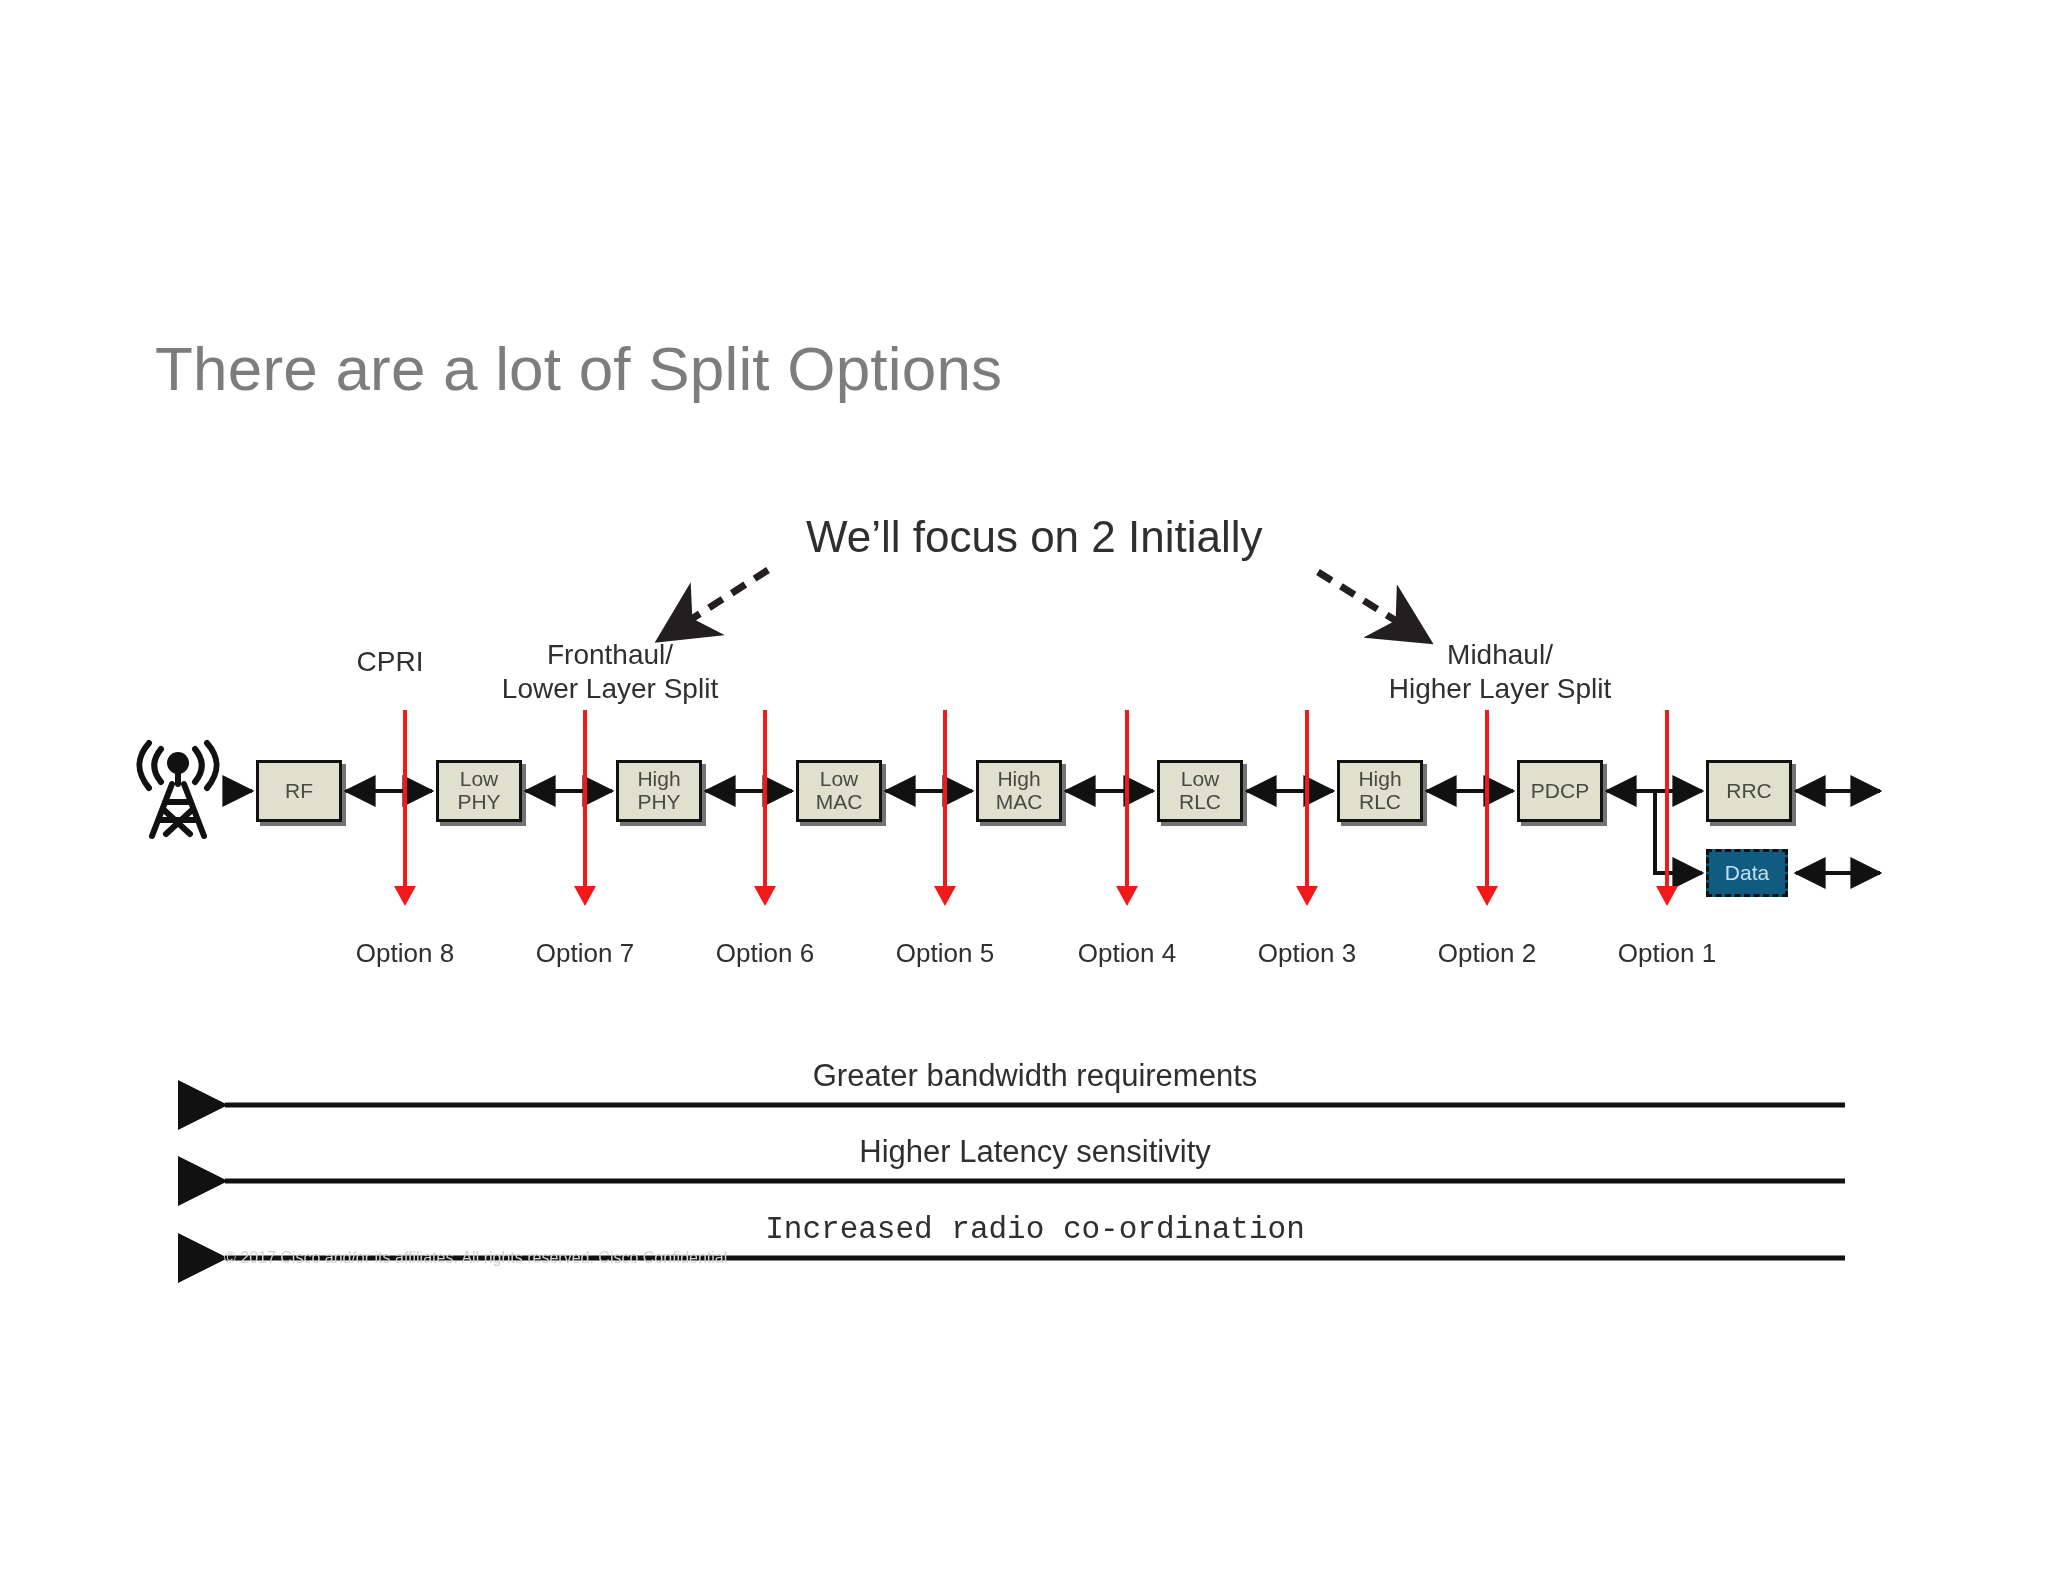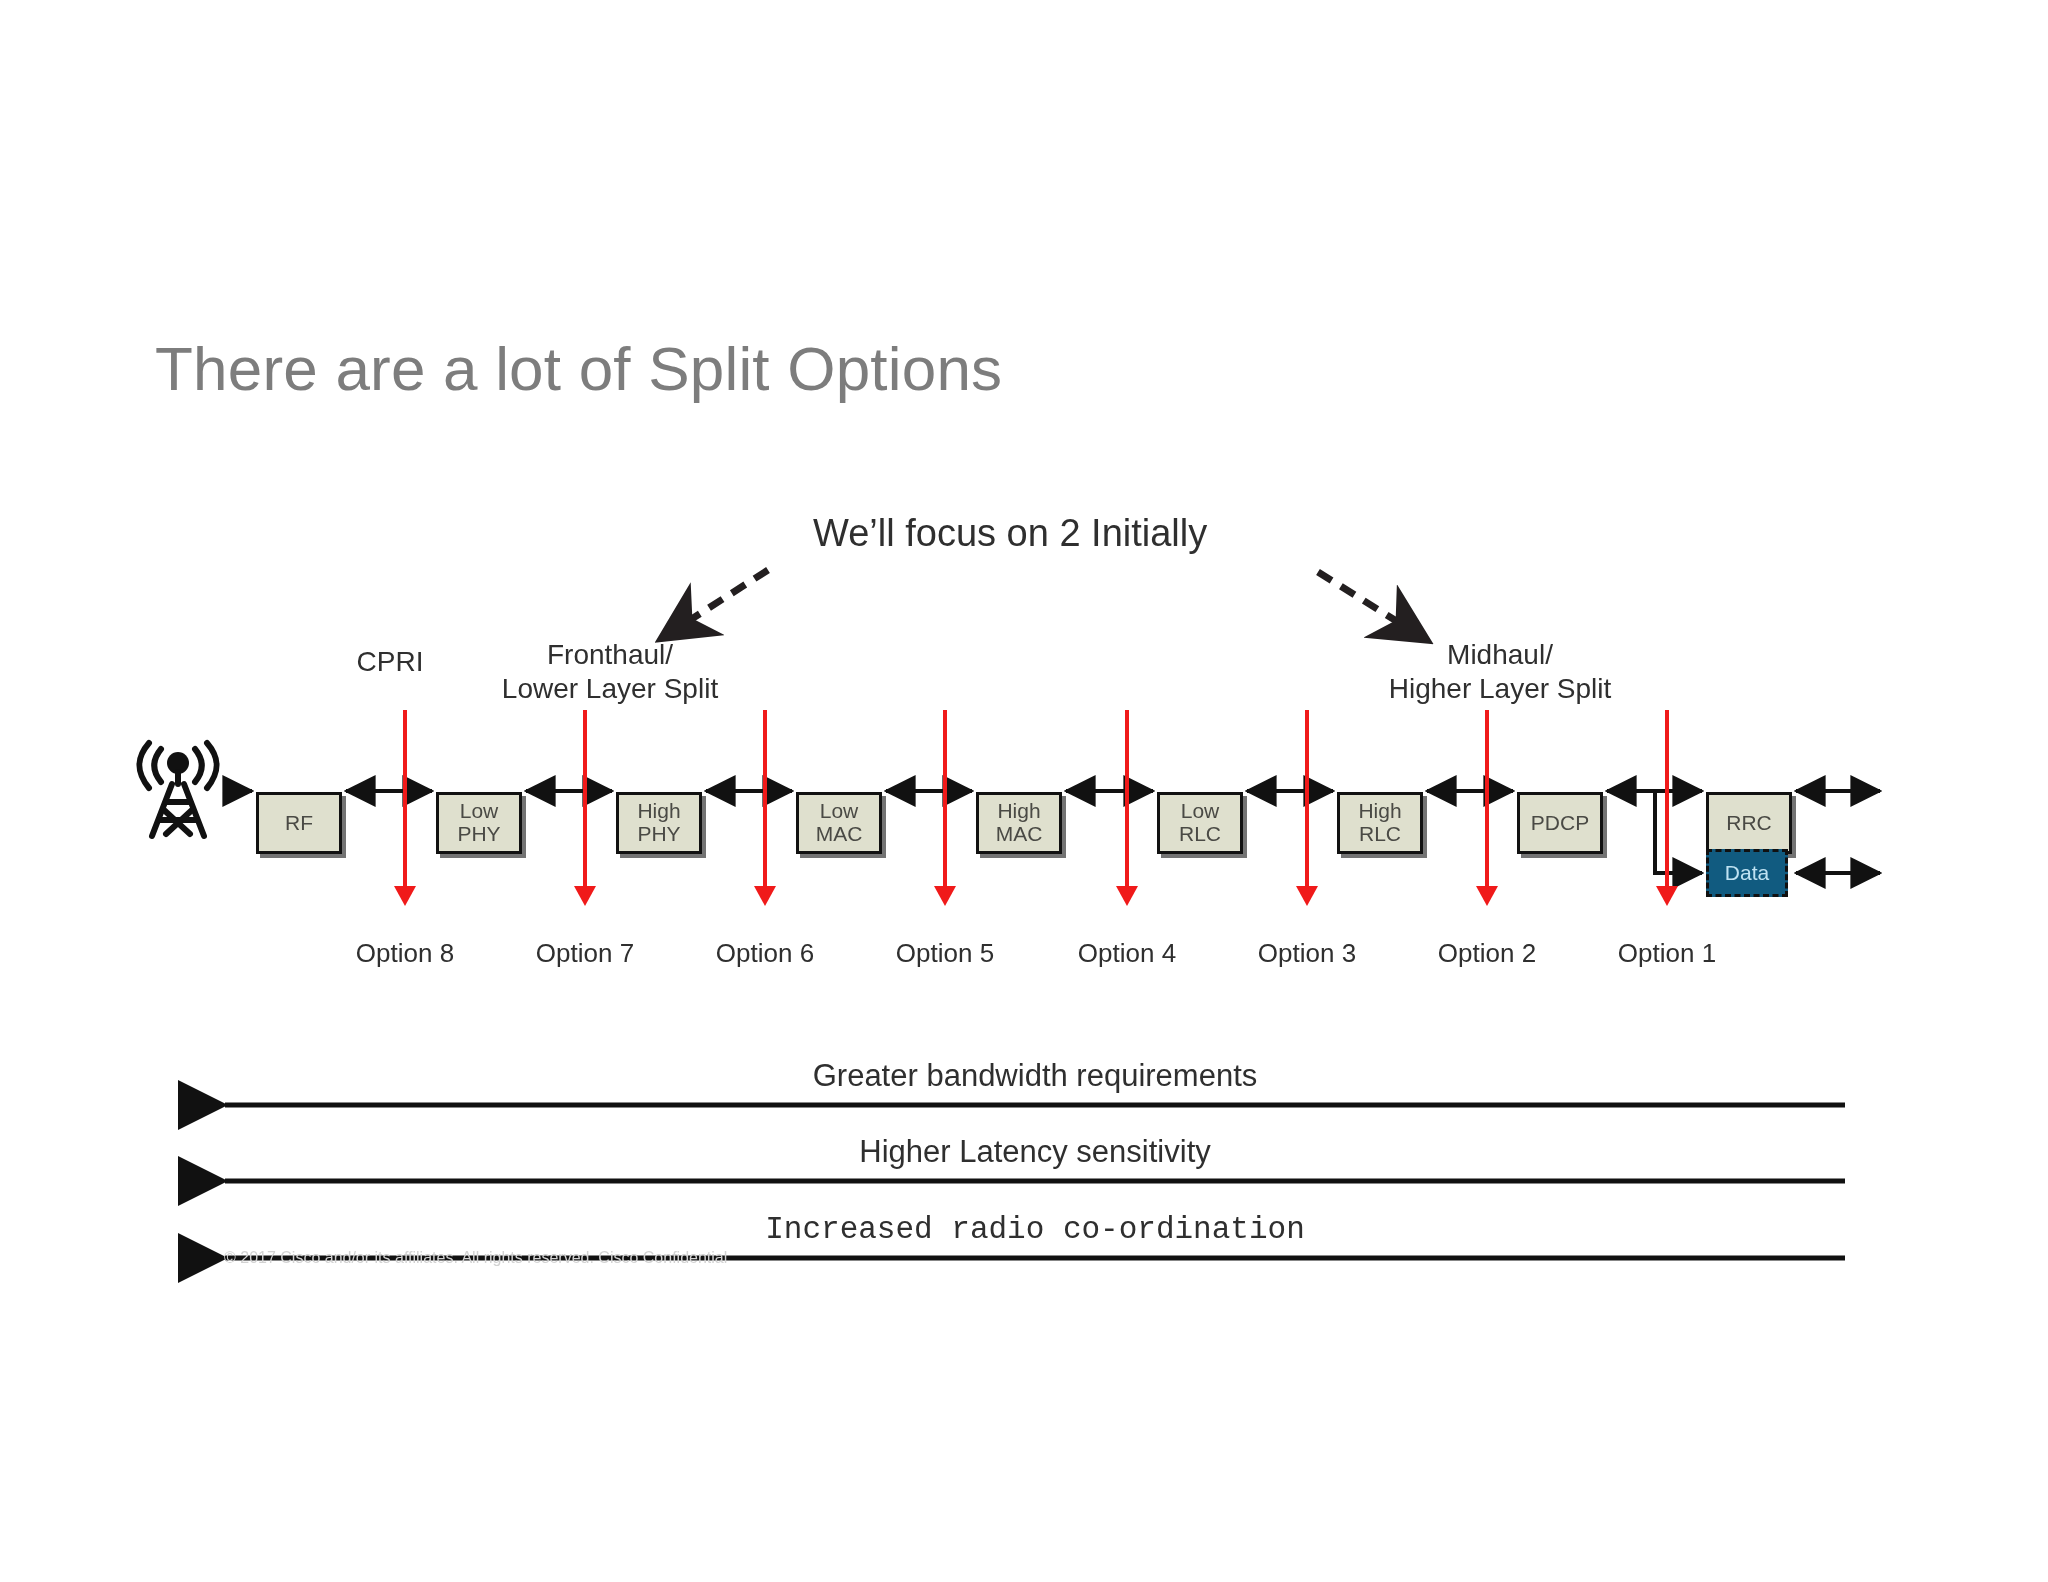--- a/index.html
+++ b/index.html
@@ -11,39 +11,39 @@
   #slide{position:absolute;inset:0;border-radius:17px;}
 
   .title{
     position:absolute;left:155px;top:333px;
     font-size:62px;color:#7d7d7d;font-weight:400;
     letter-spacing:.2px;white-space:nowrap;
   }
 
   .subtitle{
     position:absolute;left:806px;top:512px;
-    font-size:38px;color:#2f2f2f;font-weight:400;white-space:nowrap;margin-left:7px;
+    font-size:44px;color:#2f2f2f;font-weight:400;white-space:nowrap;
   }
 
   .annot{
     position:absolute;font-size:28px;color:#2f2f2f;
     text-align:center;line-height:1.22;white-space:pre-line;
   }
   .annot.cpri{left:300px;top:645px;width:180px;text-align:center;}
   .annot.fronthaul{left:400px;top:638px;width:420px;}
   .annot.midhaul{left:1290px;top:638px;width:420px;}
 
   
   .pbox{
     position:absolute;top:760px;height:62px;
     background:#dfe0ce;border:3px solid #111111;
     box-shadow:4px 4px 0 0 rgba(0,0,0,.55);
     display:flex;align-items:center;justify-content:center;
     font-size:21px;color:#4a4a45;line-height:1.08;
-    text-align:center;white-space:pre-line;box-sizing:border-box;margin-top:32px;
+    text-align:center;white-space:pre-line;box-sizing:border-box;
   }
 
   .databox{
     position:absolute;left:1706px;top:849px;width:82px;height:48px;
     background:#115b80;border:3px dashed #111111;
     display:flex;align-items:center;justify-content:center;
     font-size:21px;color:#bfe2f2;box-sizing:border-box;
   }
 
   

